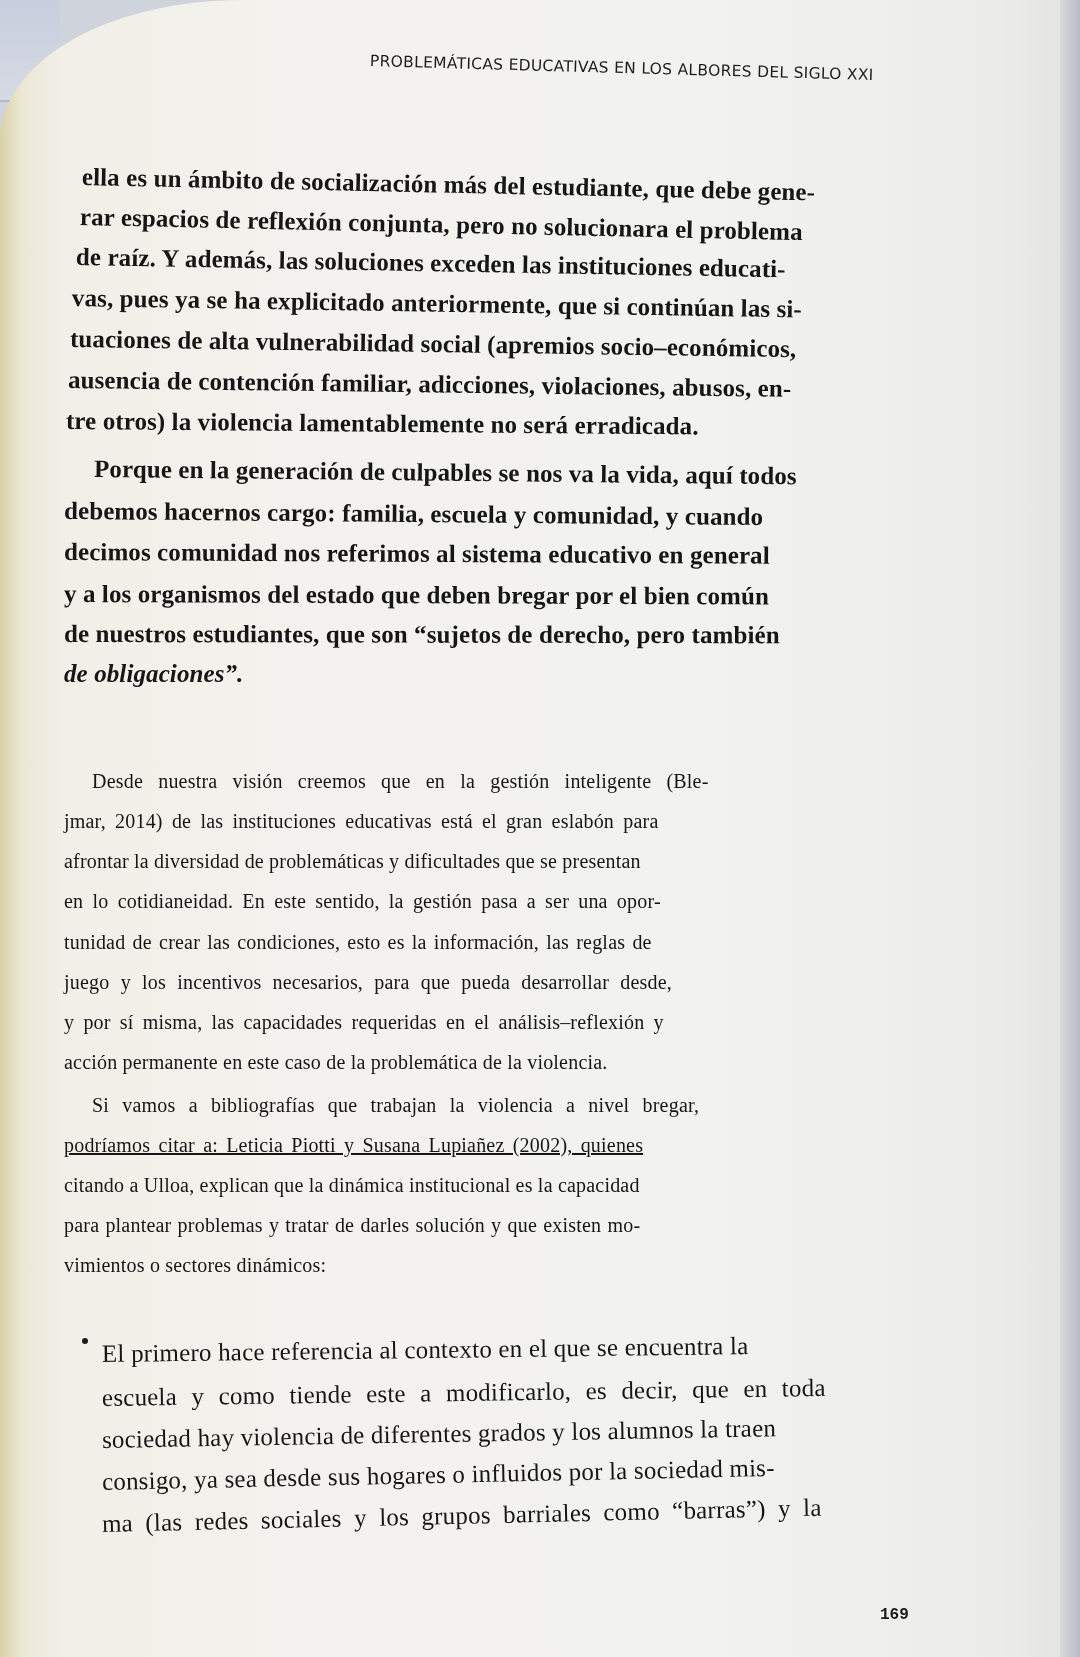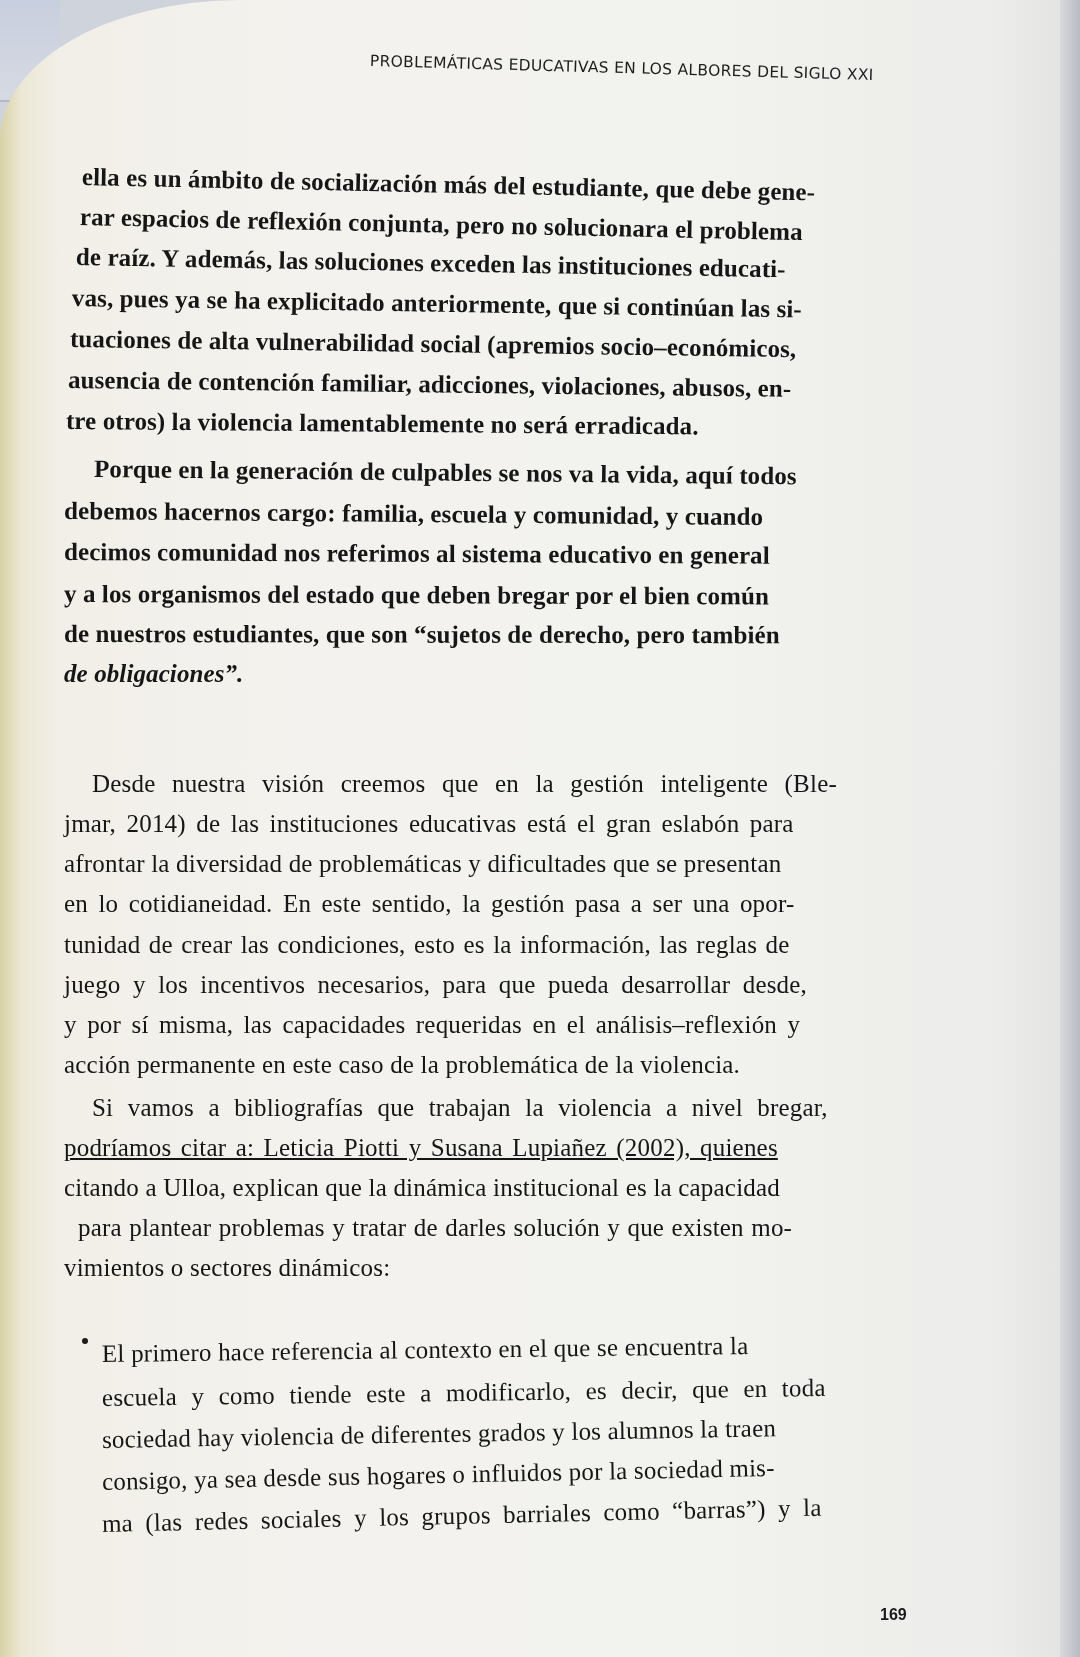--- a/index.html
+++ b/index.html
@@ -62,39 +62,39 @@
       left: 0;
       white-space: nowrap;
       transform-origin: left center;
     }
     .bold-para .line {
       font-weight: bold;
       font-size: 25px;
       letter-spacing: 0.1px;
     }
     .normal-para .line {
-      font-size: 25px;
+      font-size: 20px;
       letter-spacing: 0.2px;
     }
     .bullet-para .line {
       font-size: 25px;
       letter-spacing: 0.2px;
     }
     .bullet-dot {
       position: absolute;
       width: 6px;
       height: 6px;
       border-radius: 50%;
       background: #1a1a1a;
     }
     .page-number {
       position: absolute;
       left: 880px;
       top: 1606px;
-      font-family: Liberation Sans, sans-serif;
+      font-family: Liberation Mono, monospace;
       font-weight: bold;
       font-size: 16px;
       color: #1a1a1a;
     }
   </style>
 </head>
 <body>
 
 <div class="bg-tile"></div>
 
@@ -123,21 +123,21 @@
     <div class="line" style="top:810px; left:2px; word-spacing:4px;">jmar, 2014) de las instituciones educativas está el gran eslabón para</div>
     <div class="line" style="top:850px; left:2px;text-align:center;">afrontar la diversidad de problemáticas y dificultades que se presentan</div>
     <div class="line" style="top:890px; left:2px; word-spacing:4px;">en lo cotidianeidad. En este sentido, la gestión pasa a ser una opor-</div>
     <div class="line" style="top:931px; left:2px; word-spacing:2px;text-align:center;">tunidad de crear las condiciones, esto es la información, las reglas de</div>
     <div class="line" style="top:971px; left:2px; word-spacing:6px;">juego y los incentivos necesarios, para que pueda desarrollar desde,</div>
     <div class="line" style="top:1011px; left:2px; word-spacing:4px;">y por sí misma, las capacidades requeridas en el análisis–reflexión y</div>
     <div class="line" style="top:1051px; left:2px;">acción permanente en este caso de la problemática de la violencia.</div>
     <div class="line" style="top:1094px; left:30px; word-spacing:8px;">Si vamos a bibliografías que trabajan la violencia a nivel bregar,</div>
     <div class="line" style="top:1134px; left:2px; word-spacing:3px;text-decoration:underline;">podríamos citar a: Leticia Piotti y Susana Lupiañez (2002), quienes</div>
     <div class="line" style="top:1174px; left:2px;">citando a Ulloa, explican que la dinámica institucional es la capacidad</div>
-    <div class="line" style="top:1214px; left:16px; word-spacing:1px;">para plantear problemas y tratar de darles solución y que existen mo-</div>
+    <div class="line" style="top:1214px; left:2px; word-spacing:1px;">para plantear problemas y tratar de darles solución y que existen mo-</div>
     <div class="line" style="top:1254px; left:2px;">vimientos o sectores dinámicos:</div>
   </div>
 
   <div class="text-block bullet-para" style="top:0;">
     <div class="bullet-dot" style="left:20px; top:1338px;"></div>
     <div class="line" style="top:1340px; left:40px; transform:rotate(-0.7deg);">El primero hace referencia al contexto en el que se encuentra la</div>
     <div class="line" style="top:1384px; left:40px; transform:rotate(-0.8deg); word-spacing:8px;">escuela y como tiende este a modificarlo, es decir, que en toda</div>
     <div class="line" style="top:1426px; left:40px; transform:rotate(-1.0deg);">sociedad hay violencia de diferentes grados y los alumnos la traen</div>
     <div class="line" style="top:1468px; left:40px; transform:rotate(-1.2deg);">consigo, ya sea desde sus hogares o influidos por la sociedad mis-</div>
     <div class="line" style="top:1510px; left:40px; transform:rotate(-1.3deg); word-spacing:6px;">ma (las redes sociales y los grupos barriales como “barras”) y la</div>

